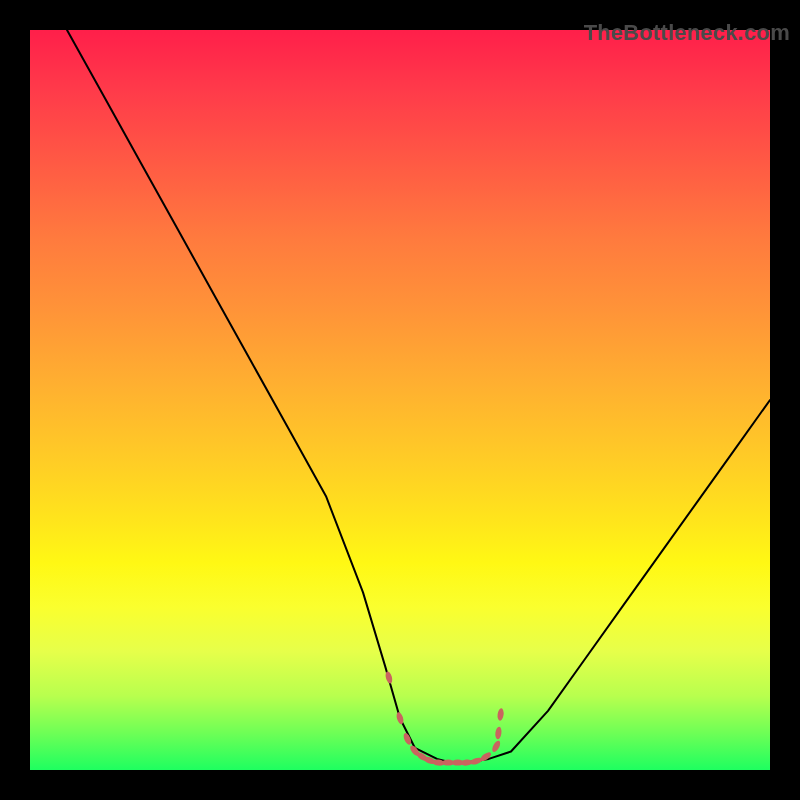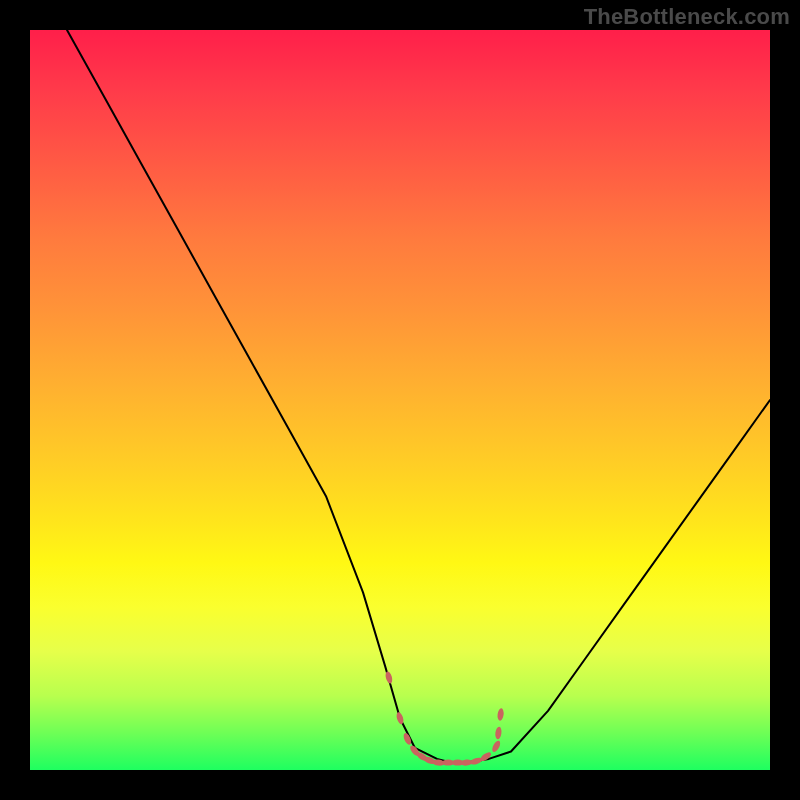--- a/index.html
+++ b/index.html
@@ -6,21 +6,21 @@
     margin: 0;
     padding: 0;
     width: 800px;
     height: 800px;
     background: #000000;
     overflow: hidden;
     font-family: Arial, Helvetica, sans-serif;
   }
   .watermark {
     position: absolute;
-    top: 4px;
+    top: 20px;
     right: 10px;
     color: #4a4a4a;
     font-size: 22px;
     font-weight: bold;
     letter-spacing: 0.2px;
     z-index: 10;
   }
   .plot-area {
     position: absolute;
     left: 30px;

